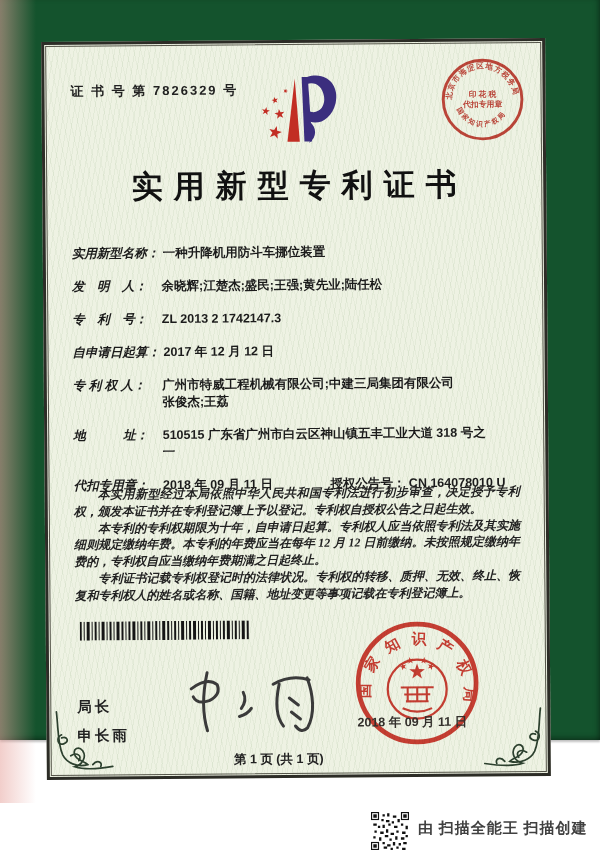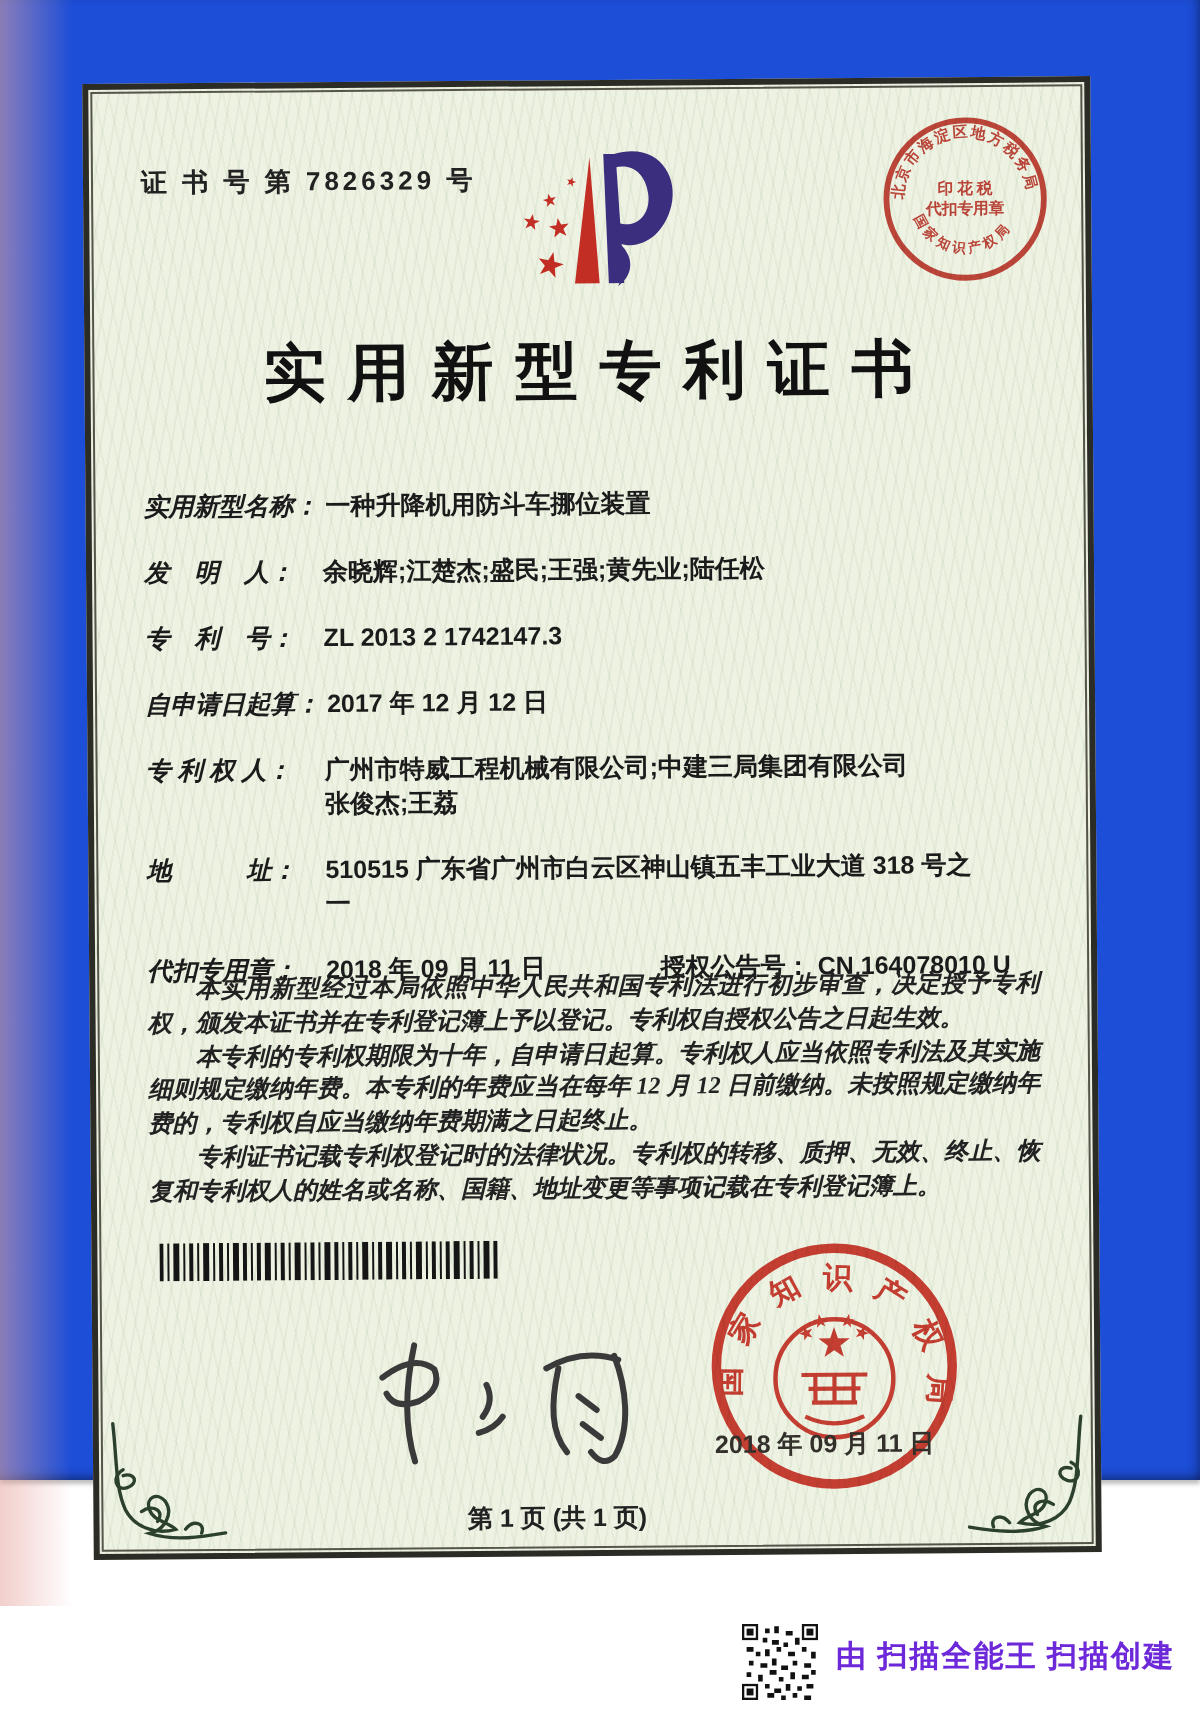--- a/index.html
+++ b/index.html
@@ -4,21 +4,21 @@
 <style>
   * { margin:0; padding:0; box-sizing:border-box; }
   html,body { width:600px; height:856px; }
   body {
     position:relative; overflow:hidden; background:#ffffff;
     font-family:"Liberation Serif", serif; color:#1f1f1f;
   }
   
   .paper {
     position:absolute; left:0; top:0; width:600px; height:740px;
-    background:#1d4ed8;
+    background:#14532d;
     box-shadow: inset -4px 0 6px -3px rgba(0,0,0,.35),
                 inset 0 -4px 6px -3px rgba(0,0,0,.45),
                 0 2px 2px rgba(0,0,0,.25);
   }
   .pink-edge {
     position:absolute; left:0; top:0; width:36px; height:803px;
     background:linear-gradient(90deg, rgba(231,166,160,.55), rgba(231,166,160,0));
     pointer-events:none;
   }
   
@@ -85,21 +85,21 @@
     font-family:"Liberation Sans", sans-serif; font-weight:700; font-size:12.5px; color:#222;
   }
   .corner { position:absolute; width:64px; height:64px; }
   .corner.bl { left:3px; bottom:3px; }
   .corner.br { right:3px; bottom:3px; transform:scaleX(-1); }
   
   .scan-footer { position:absolute; left:0; top:803px; width:600px; height:53px; background:#ffffff; }
   .qr { position:absolute; left:371px; top:9px; width:38px; height:38px; }
   .scan-note {
     position:absolute; left:418px; top:16px;
-    font-size:15px; font-weight:700; color:#6d28d9; letter-spacing:1px;
+    font-size:15px; font-weight:700; color:#404040; letter-spacing:1px;
   }
   .red { fill:#c22e24; }
   svg text { user-select:none; }
 </style>
 </head>
 <body>
 
 <div class="paper">
 
   <div class="certificate">
@@ -175,20 +175,24 @@
     <div class="paras">
       <p>本实用新型经过本局依照中华人民共和国专利法进行初步审查，决定授予专利权，颁发本证书并在专利登记簿上予以登记。专利权自授权公告之日起生效。</p>
       <p>本专利的专利权期限为十年，自申请日起算。专利权人应当依照专利法及其实施细则规定缴纳年费。本专利的年费应当在每年 12 月 12 日前缴纳。未按照规定缴纳年费的，专利权自应当缴纳年费期满之日起终止。</p>
       <p>专利证书记载专利权登记时的法律状况。专利权的转移、质押、无效、终止、恢复和专利权人的姓名或名称、国籍、地址变更等事项记载在专利登记簿上。</p>
     </div>
 
     <svg class="barcode" viewBox="0 0 171 18" preserveAspectRatio="none">
       <path fill="#151515" d="M0 0h2v18H-0z M4 0h1v18h-1z M7 0h3v18h-3z M12 0h1v18h-1z M15 0h2v18h-2z M19 0h1v18h-1z M22 0h3v18h-3z M27 0h1v18h-1z M30 0h2v18h-2z M34 0h1v18h-1z M37 0h3v18h-3z M42 0h2v18h-2z M46 0h1v18h-1z M49 0h2v18h-2z M53 0h3v18h-3z M58 0h1v18h-1z M61 0h2v18h-2z M65 0h1v18h-1z M68 0h3v18h-3z M73 0h1v18h-1z M76 0h2v18h-2z M80 0h1v18h-1z M83 0h3v18h-3z M88 0h2v18h-2z M92 0h1v18h-1z M95 0h2v18h-2z M99 0h1v18h-1z M102 0h3v18h-3z M107 0h1v18h-1z M110 0h2v18h-2z M114 0h3v18h-3z M119 0h1v18h-1z M122 0h2v18h-2z M126 0h1v18h-1z M129 0h3v18h-3z M134 0h1v18h-1z M137 0h2v18h-2z M141 0h1v18h-1z M144 0h2v18h-2z M148 0h3v18h-3z M153 0h1v18h-1z M156 0h2v18h-2z M160 0h1v18h-1z M163 0h3v18h-3z M168 0h2v18h-2z"></path>
     </svg>
 
+    <div class="director">
+      <div>局长</div>
+      <div>申长雨</div>
+    </div>
 
     <svg class="signature" viewBox="0 0 150 80" fill="none" stroke="#3a3a3a" stroke-width="3" stroke-linecap="round">
       <path d="M30,6 C26,24 24,44 30,64"></path>
       <path d="M14,22 Q30,10 40,18 Q44,28 32,34 Q20,38 16,30"></path>
       <path d="M66,26 Q70,34 64,42"></path>
       <path d="M62,50 Q70,48 74,42"></path>
       <path d="M96,18 Q114,8 132,14"></path>
       <path d="M102,18 C98,36 98,50 106,60"></path>
       <path d="M130,12 C136,28 138,48 130,62 Q124,68 118,60"></path>
       <path d="M112,32 l9,7"></path>

